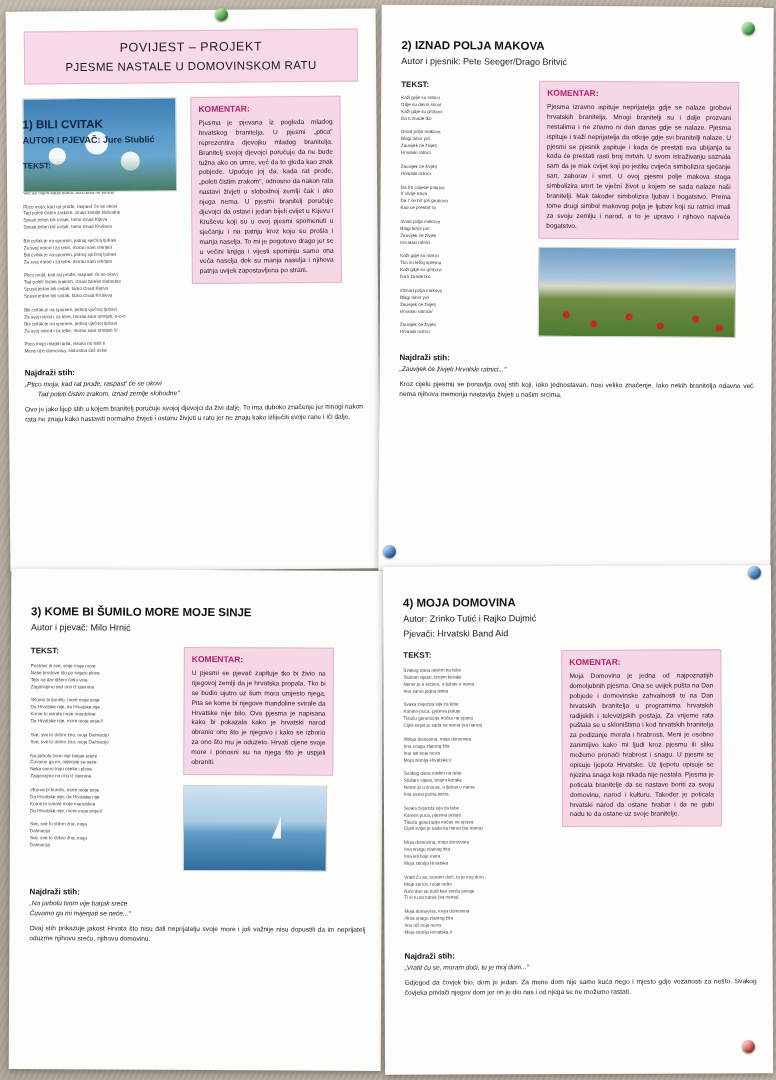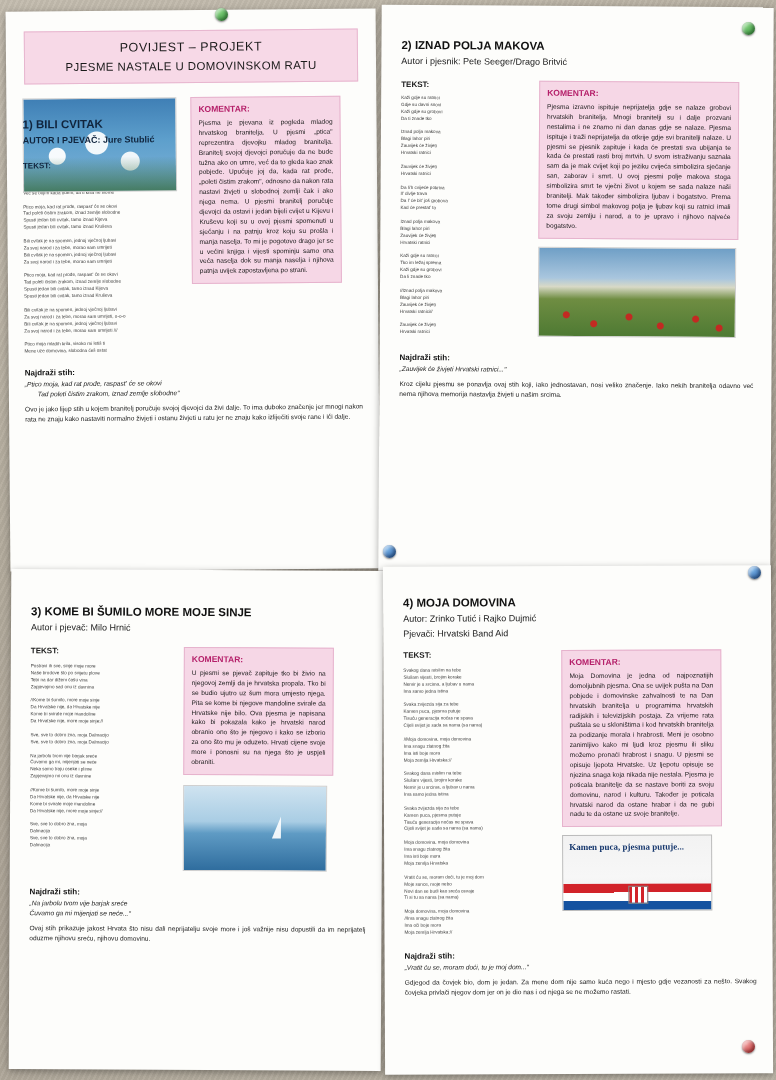--- a/index.html
+++ b/index.html
@@ -421,26 +421,20 @@
 Moja domovina, moja domovina
 //Ima snagu zlatnog žita
 Ima oči boje mora
 Moja zemlja Hrvatska://</div>
         </div>
         <div class="col-r" style="width:160px; flex:0 0 160px;">
           <div class="komentar">
             <div class="kom-h">KOMENTAR:</div>
             <div class="kom-b">Moja Domovina je jedna od najpoznatijih domoljubnih pjesma. Ona se uvijek pušta na Dan pobjede i domovinske zahvalnosti te na Dan hrvatskih branitelja u programima hrvatskih radijskih i televizijskih postaja. Za vrijeme rata puštala se u skloništima i kod hrvatskih branitelja za podizanje morala i hrabrosti. Meni je osobno zanimljivo kako mi ljudi kroz pjesmu ili sliku možemo pronaći hrabrost i snagu. U pjesmi se opisuje ljepota Hrvatske. Uz ljepotu opisuje se njezina snaga koja nikada nije nestala. Pjesma je poticala branitelje da se nastave boriti za svoju domovinu, narod i kulturu. Također je poticala hrvatski narod da ostane hrabar i da ne gubi nadu te da ostane uz svoje branitelje.</div>
           </div>
-          <div class="img-flag photo" style="margin-top:8px;">
-            <div class="flag-text">Kamen puca,
-pjesma putuje...</div>
-            <div class="flag-stripes"></div>
-            <div class="flag-shield"></div>
-          </div>
         </div>
       </div>
 
       <div class="najdrazi-wrap" style="margin-top:8px;">
         <span class="najdrazi-h">Najdraži stih:</span>
         <div class="najdrazi-q">„Vratit ću se, moram doći, tu je moj dom..."</div>
         <div class="closing">Gdjegod da čovjek bio, dom je jedan. Za mene dom nije samo kuća nego i mjesto gdje vezanosti za nešto. Svakog čovjeka privlači njegov dom jer on je dio nas i od njega se ne možemo rastati.</div>
       </div>
     </div>
   </div>

